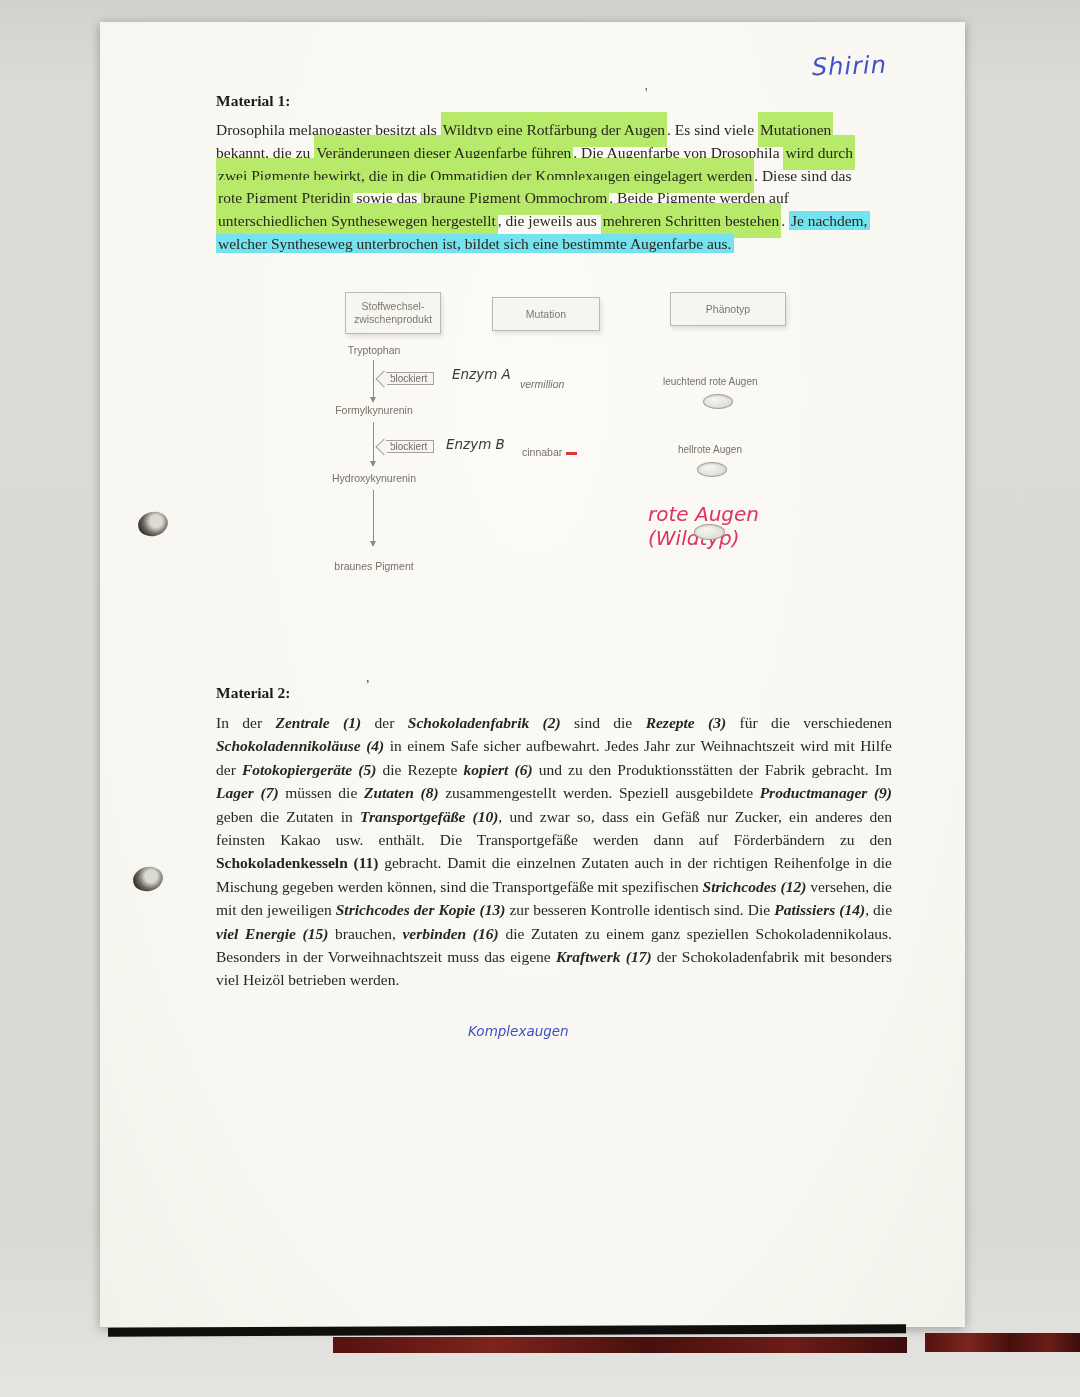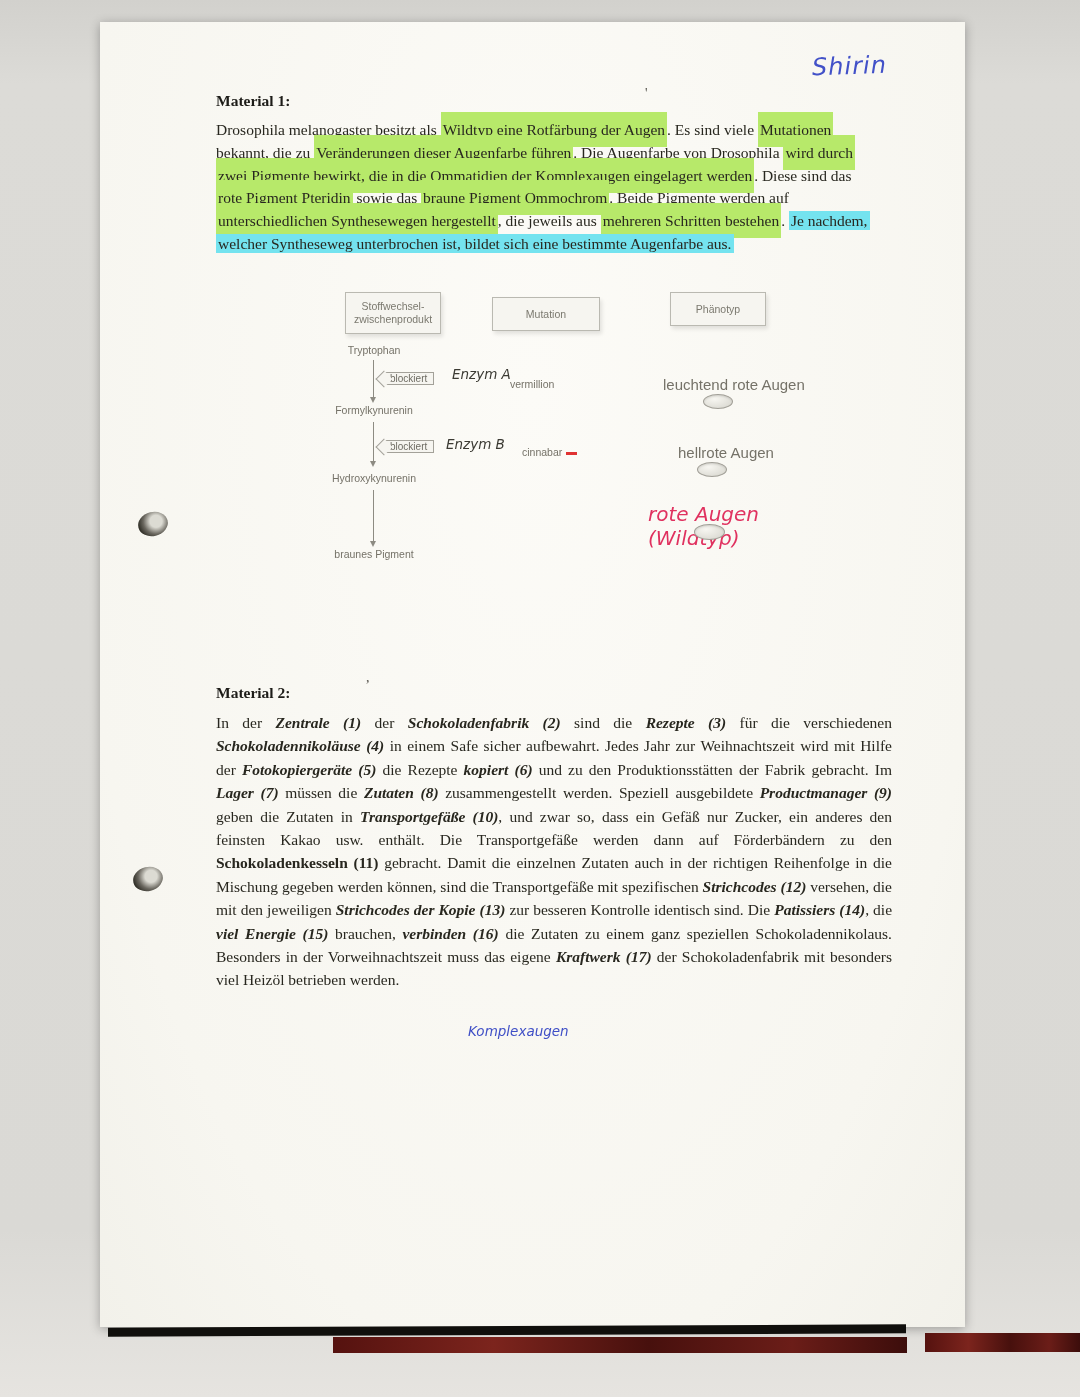--- a/index.html
+++ b/index.html
@@ -46,21 +46,21 @@
   .block-arrow { position:absolute; display:flex; align-items:center; }
   .block-head {
     width:12px; height:12px; border-left:1px solid #a3a199; border-bottom:1px solid #a3a199;
     background:#f6f5f0; transform:rotate(45deg); margin-right:-7px;
   }
   .block-box {
     border:1px solid #a3a199; background:#f6f5f0; font-size:10px;
     padding:0 6px; color:#6e6c63;
   }
   .mut { position:absolute; font-size:10.5px; color:#757268; }
-  .phen { position:absolute; font-size:15px; color:#757268; }
+  .phen { position:absolute; font-size:10px; color:#757268; }
   .oval {
     position:absolute; border:1px solid #a09e96; border-radius:50%;
     background:radial-gradient(ellipse at 38% 32%, #f7f6f1, #d5d4cc);
     box-shadow:inset 0 1px 2px rgba(0,0,0,0.12);
   }
   .hw-dark { font-family:"DejaVu Sans", sans-serif; font-style:italic; color:#3b3a33; font-size:13.5px; }
   .hw-red  { font-family:"DejaVu Sans", sans-serif; font-style:italic; color:#e0315f; }
   .hw-blue { font-family:"DejaVu Sans", sans-serif; font-style:italic; color:#3f4fc6; }
   .red-dash { display:inline-block; width:11px; height:3px; background:#e03333; margin-left:4px; vertical-align:middle; }
   
@@ -86,43 +86,43 @@
 
     <div class="stray" style="left:545px; top:64px;">'</div>
 
     <div class="heading" style="left:116px; top:70px;">Material 1:</div>
 
     <div class="bodytext" style="left:116px; top:97px; width:662px;"><span>Drosophila melanogaster besitzt als </span><span class="hl-green">Wildtyp eine Rotfärbung der Augen</span><span>. Es sind viele </span><span class="hl-green">Mutationen</span><span> bekannt, die zu </span><span class="hl-green">Veränderungen dieser Augenfarbe führen</span><span>. Die Augenfarbe von Drosophila </span><span class="hl-green">wird durch zwei Pigmente bewirkt, die in die Ommatidien der Komplexaugen eingelagert werden</span><span>. Diese sind das </span><span class="hl-green">rote Pigment Pteridin</span><span> sowie das </span><span class="hl-green">braune Pigment Ommochrom</span><span>. Beide Pigmente werden auf </span><span class="hl-green">unterschiedlichen Synthesewegen hergestellt</span><span>, die jeweils aus </span><span class="hl-green">mehreren Schritten bestehen</span><span>. </span><span class="hl-cyan">Je nachdem, welcher Syntheseweg unterbrochen ist, bildet sich eine bestimmte Augenfarbe aus.</span></div>
 
     <div class="diagram">
       <div class="hdr" style="left:2px; top:2px; width:96px; height:42px;margin-left:23px;">Stoffwechsel-zwischenprodukt</div>
       <div class="hdr" style="left:172px; top:7px; width:108px; height:34px;">Mutation</div>
-      <div class="hdr" style="left:350px; top:2px; width:96px; height:34px;">Phänotyp</div>
+      <div class="hdr" style="left:350px; top:2px; width:116px; height:34px;">Phänotyp</div>
 
       <div class="met" style="left:0px; top:54px;">Tryptophan</div>
       <div class="v-arrow" style="left:53px; top:70px; height:38px;"></div>
       <div class="block-arrow" style="left:58px; top:82px;">
         <span class="block-head"></span>
         <span class="block-box">blockiert</span>
       </div>
       <div class="hw-dark" style="position:absolute; left:132px; top:76px;">Enzym A</div>
 
       <div class="met" style="left:0px; top:114px;">Formylkynurenin</div>
       <div class="v-arrow" style="left:53px; top:132px; height:40px;"></div>
       <div class="block-arrow" style="left:58px; top:150px;">
         <span class="block-head"></span>
         <span class="block-box">blockiert</span>
       </div>
       <div class="hw-dark" style="position:absolute; left:126px; top:146px;">Enzym B</div>
 
       <div class="met" style="left:0px; top:182px;">Hydroxykynurenin</div>
       <div class="v-arrow" style="left:53px; top:200px; height:52px;"></div>
-      <div class="met" style="left:0px; top:258px;">braunes Pigment</div>
+      <div class="met" style="left:0px; top:270px;">braunes Pigment</div>
 
-      <div class="mut" style="left:190px; top:88px;">vermillion</div>
+      <div class="mut" style="left:200px; top:88px;font-style:italic;">vermillion</div>
       <div class="mut" style="left:202px; top:156px;">
         <span>cinnabar</span><span class="red-dash"></span>
       </div>
 
       <div class="phen" style="left:343px; top:86px;">leuchtend rote Augen</div>
       <div class="oval" style="left:383px; top:104px; width:30px; height:15px;"></div>
 
       <div class="phen" style="left:358px; top:154px;">hellrote Augen</div>
       <div class="oval" style="left:377px; top:172px; width:30px; height:15px;"></div>
 

